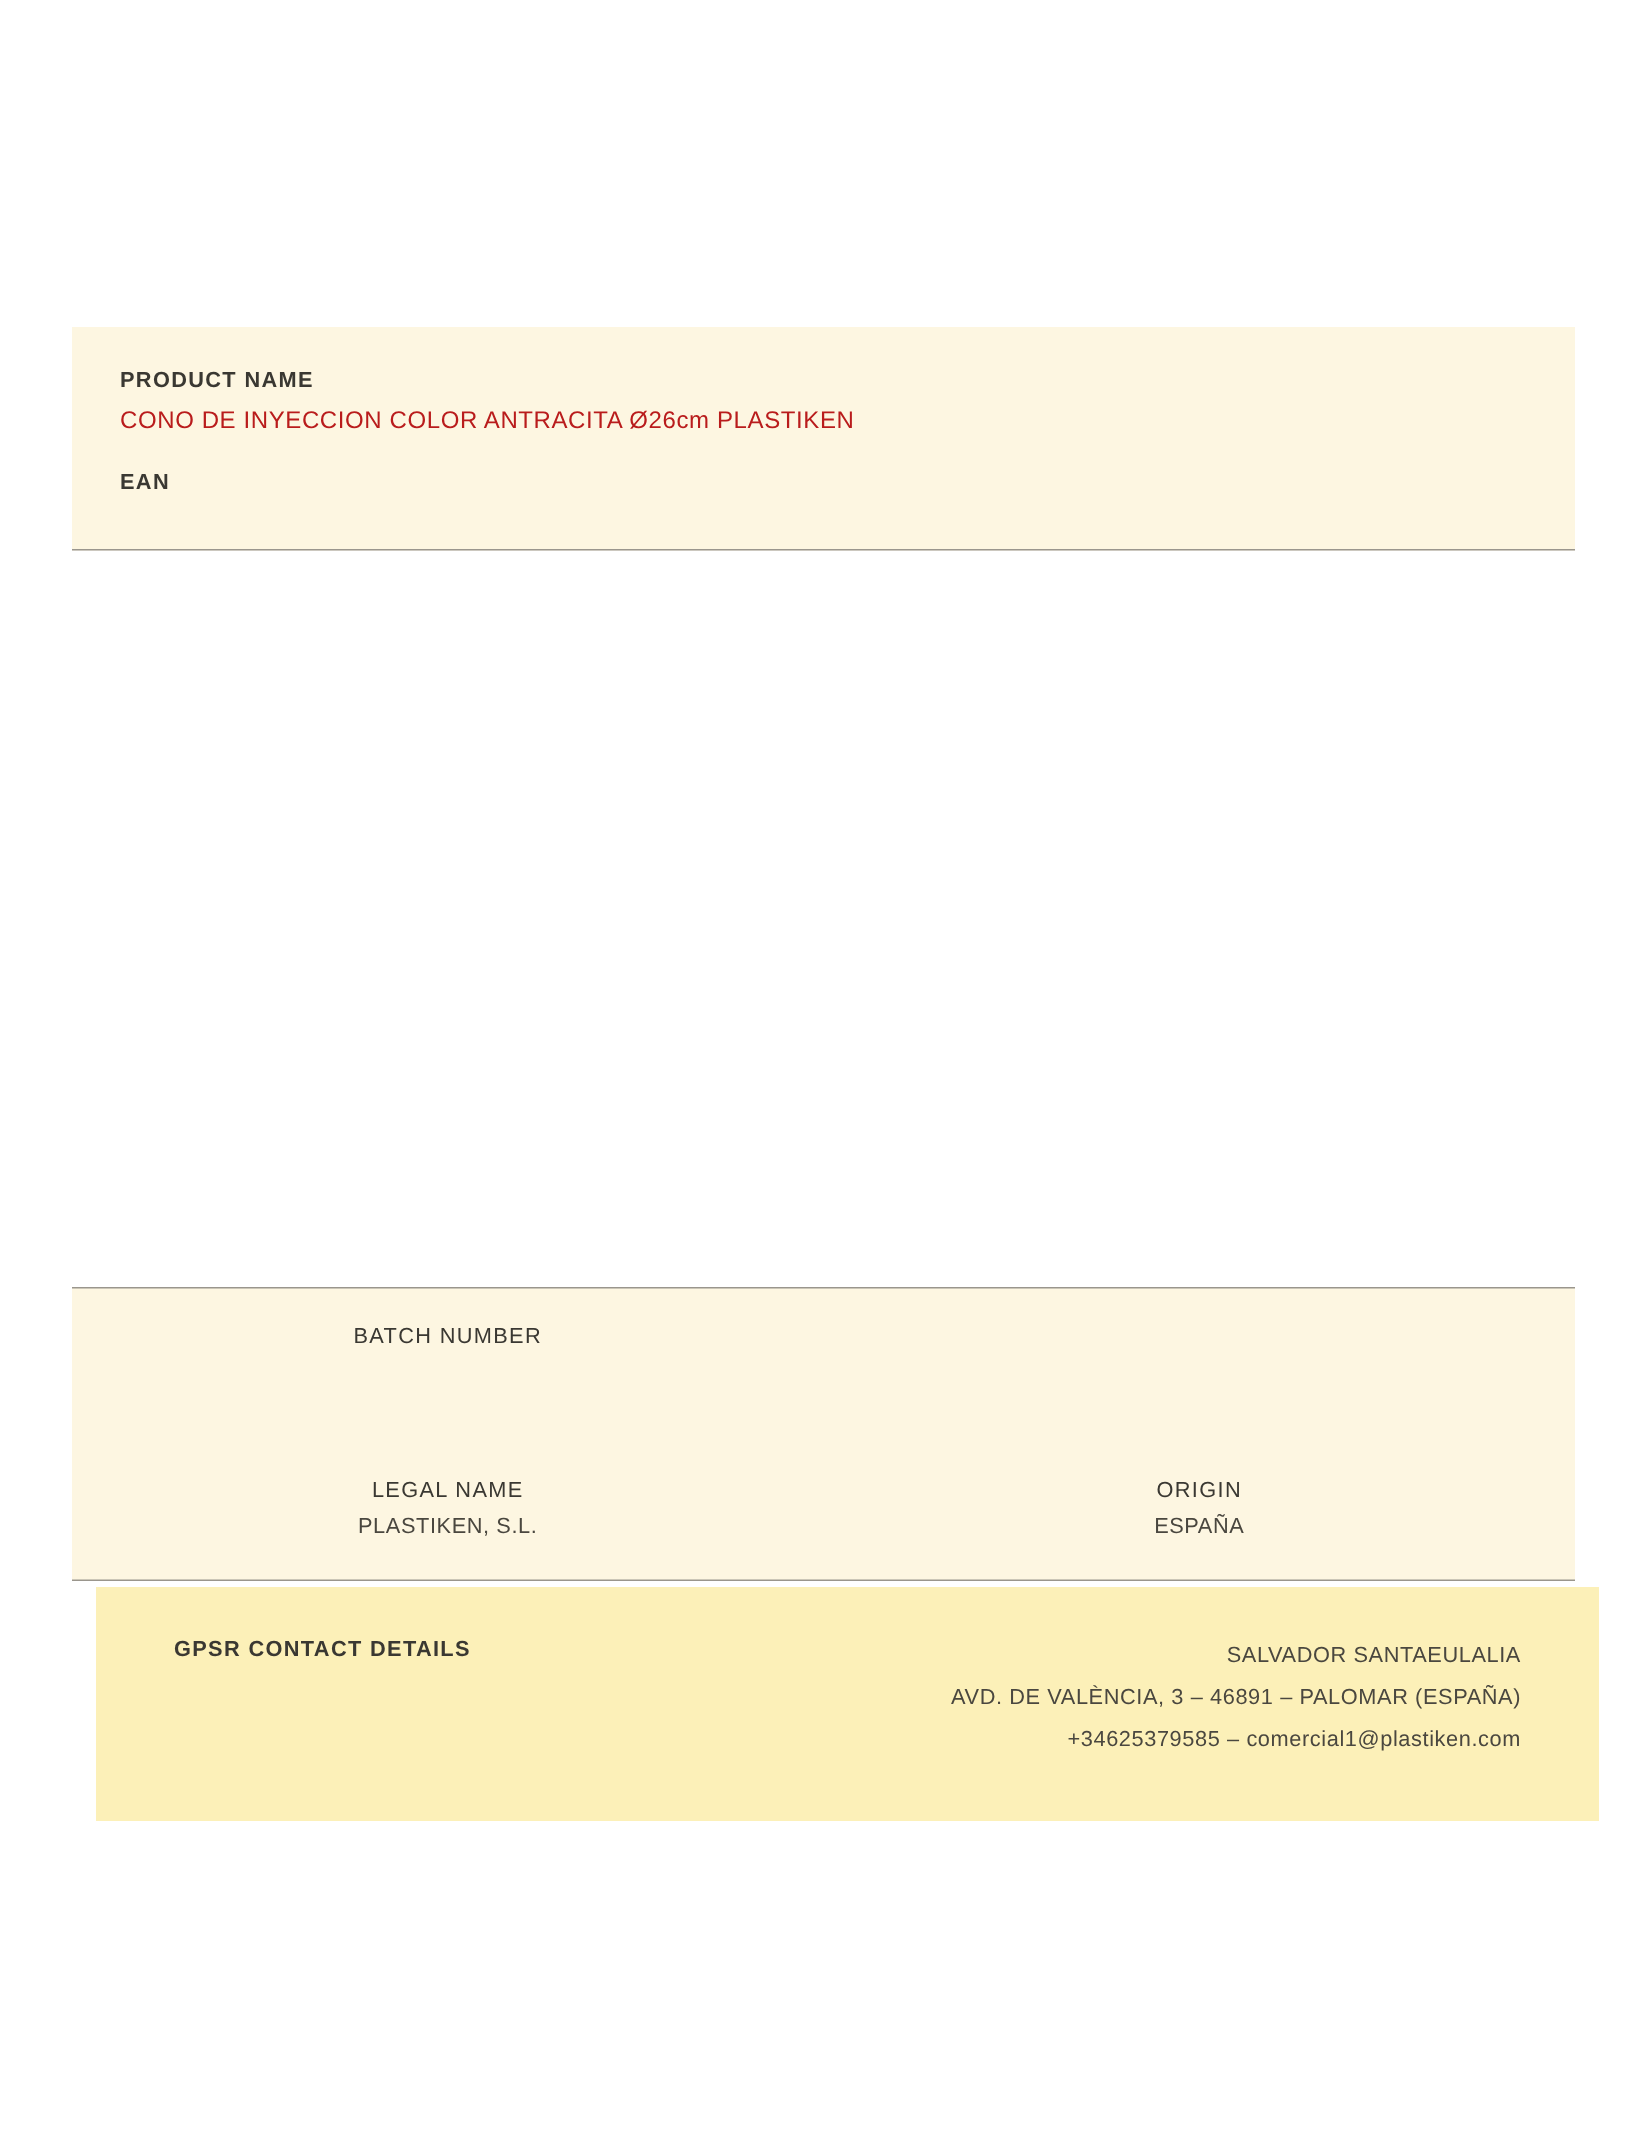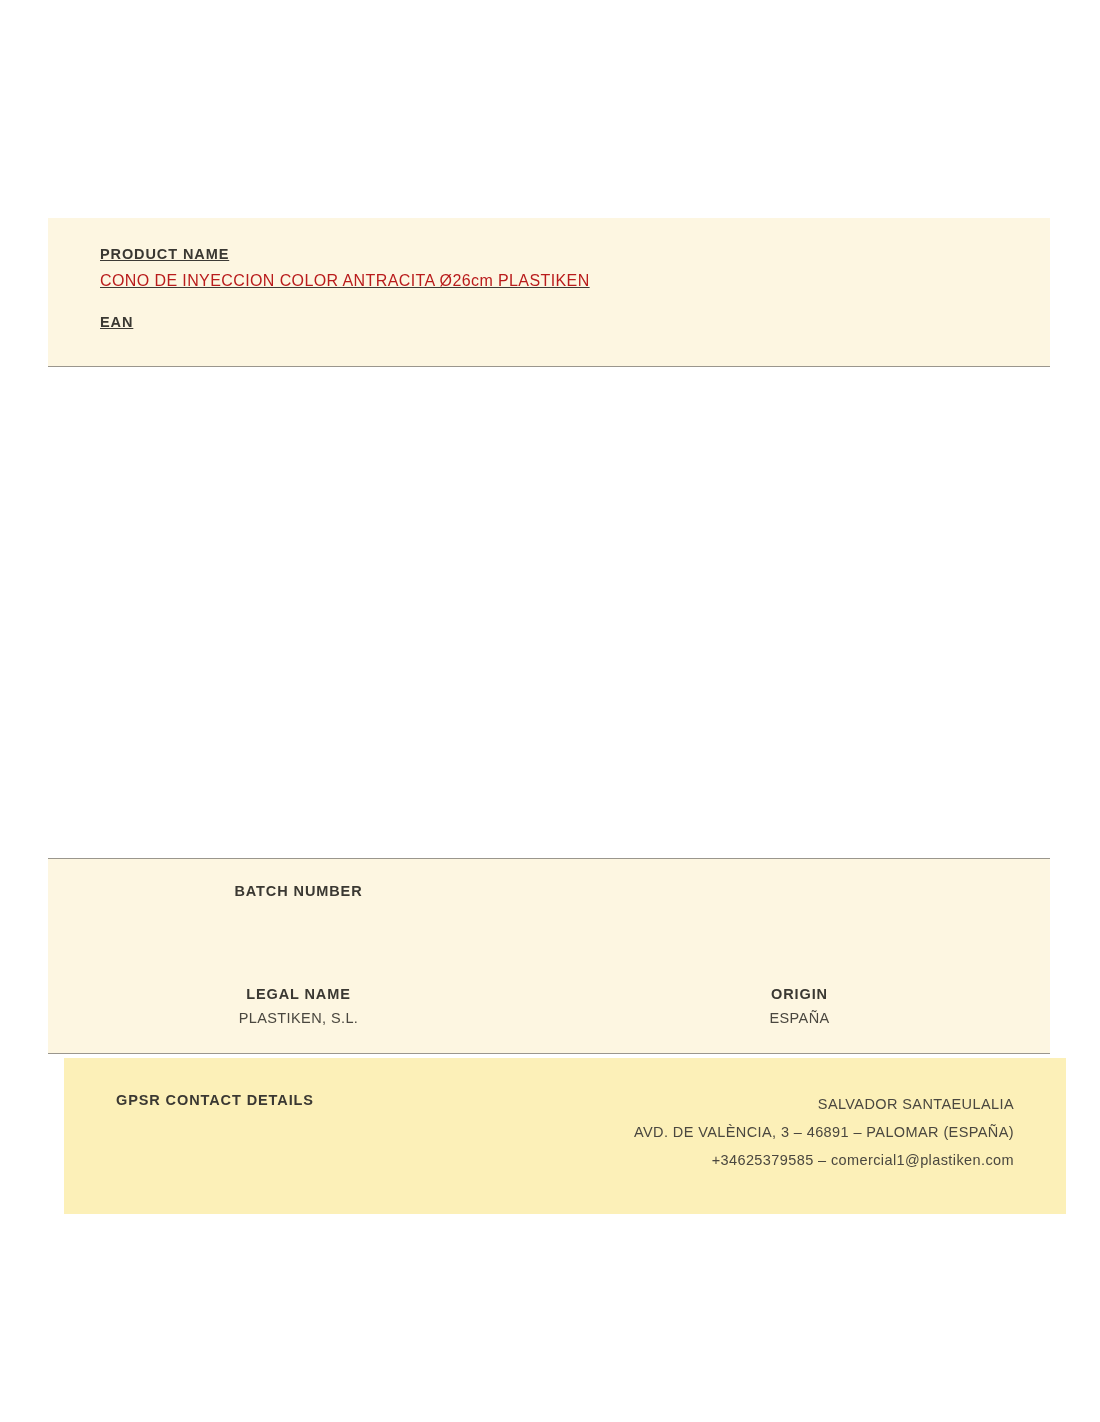--- a/index.html
+++ b/index.html
@@ -27,22 +27,21 @@
     position: absolute;
     left: 48px;
     top: 218px;
     width: 1002px;
     background: #fdf6e1;
     border-bottom: 1px solid #9a968d;
     padding: 22px 0 26px 0;
     box-sizing: border-box;
   }
   .field {
-    padding: 0 52px;
-    text-decoration: underline;
+    padding: 0 32px;
   }
   .field-label {
     font-size: 14.5px;
     font-weight: bold;
     letter-spacing: 0.9px;
     color: #3a3832;
     margin: 6px 0 10px 0;
   }
   .field-value {
     font-size: 16px;
@@ -71,21 +70,21 @@
     display: flex;
     width: 100%;
   }
   .col {
     width: 50%;
     text-align: center;
     box-sizing: border-box;
   }
   .col-label {
     font-size: 14.5px;
-    font-weight: bold;
+    font-weight: normal;
     letter-spacing: 0.9px;
     color: #3a3832;
     margin: 0;
   }
   .col-value {
     font-size: 14.5px;
     letter-spacing: 0.4px;
     color: #4a473f;
     margin: 8px 0 0 0;
     min-height: 17px;

